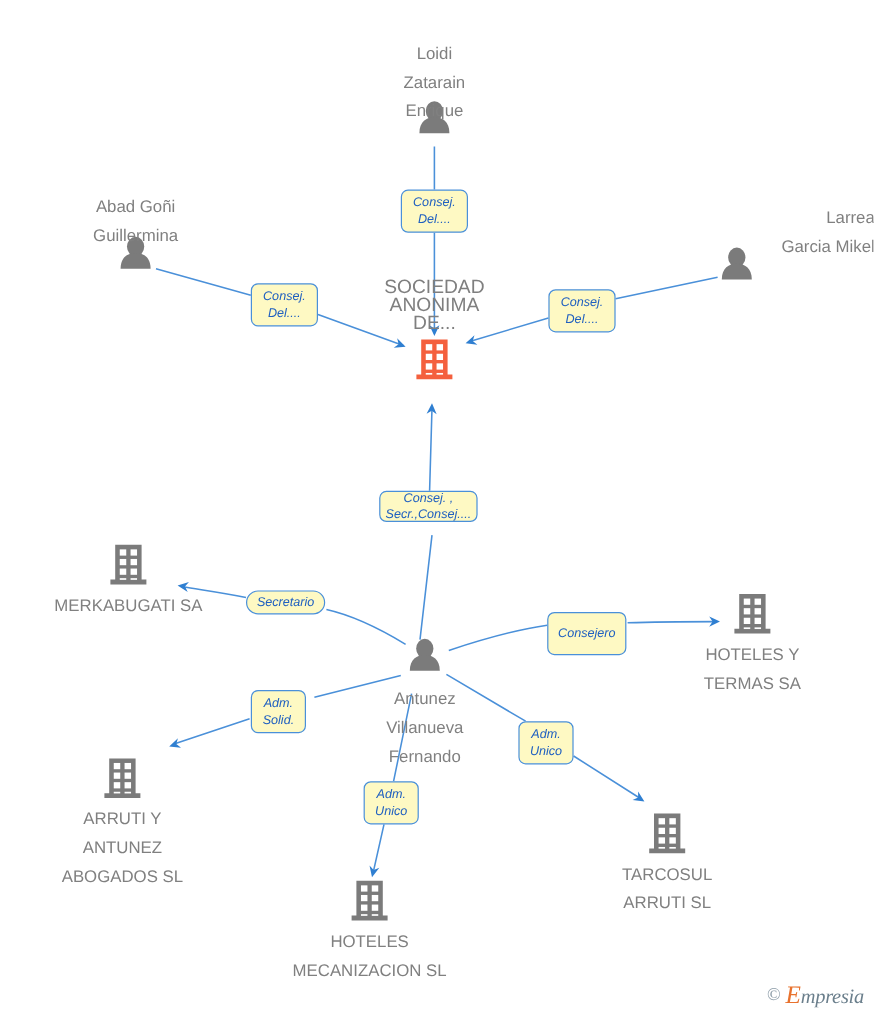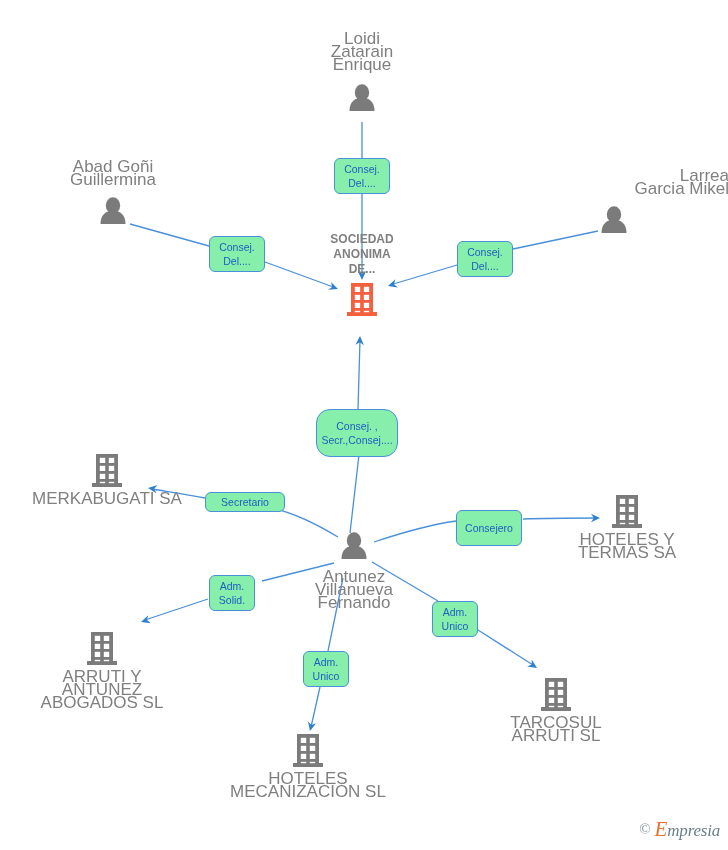--- a/index.html
+++ b/index.html
@@ -26,48 +26,49 @@
     left: 0;
     top: 0;
     width: 728px;
     height: 850px;
     display: block;
   }
   .node-label {
     position: absolute;
     text-align: center;
     color: #808080;
-    font-size: 17px;
-    line-height: 13px;
+    font-size: 14px;
+    line-height: 24px;
     font-family: "Liberation Sans", sans-serif;
     white-space: pre-line;
     pointer-events: none;
   }
   .node-label.center-label {
     color: #7f7f7f;
-    font-weight: bold;
-    font-size: 12px;
+    font-weight: normal;
+    font-size: 16px;
     line-height: 15px;
   }
   .edge-label {
     position: absolute;
-    background: #86efac;
+    background: #fef9c3;
     border: 1.4px solid #4a90d9;
     border-radius: 6px;
     color: #2060c0;
     font-size: 10.5px;
     line-height: 14px;
     font-family: "Liberation Sans", sans-serif;
     text-align: center;
     padding: 3px 6px;
     box-sizing: border-box;
     white-space: pre-line;
     display: flex;
     align-items: center;
     justify-content: center;
+    font-style: italic;
   }
   .watermark {
     position: absolute;
     right: 8px;
     bottom: 8px;
     display: flex;
     align-items: center;
     gap: 4px;
     font-size: 16px;
   }
@@ -200,23 +201,23 @@
       <div class="node-label" style="left: 0px; width: 230px; transform: translateX(441px); top: 716px;">TARCOSUL
 ARRUTI SL</div>
     </div>
   <div id="edge-label-layer">
       <div class="edge-label" style="width: 56px; height: 36px; left: 334px; top: 158px;">Consej.
 Del....</div>
       <div class="edge-label" style="width: 56px; height: 36px; left: 209px; top: 236px;">Consej.
 Del....</div>
       <div class="edge-label" style="width: 56px; height: 36px; left: 457px; top: 241px;">Consej.
 Del....</div>
-      <div class="edge-label" style="width: 82px; height: 48px; left: 316px; top: 409px; border-radius: 14px;">Consej. ,
+      <div class="edge-label" style="width: 82px; height: 26px; left: 316px; top: 409px;">Consej. ,
 Secr.,Consej....</div>
-      <div class="edge-label" style="width: 80px; height: 20px; left: 205px; top: 492px;">Secretario</div>
+      <div class="edge-label" style="width: 66px; height: 20px; left: 205px; top: 492px; border-radius: 10px;">Secretario</div>
       <div class="edge-label" style="width: 66px; height: 36px; left: 456px; top: 510px;">Consejero</div>
       <div class="edge-label" style="width: 46px; height: 36px; left: 209px; top: 575px;">Adm.
 Solid.</div>
       <div class="edge-label" style="width: 46px; height: 36px; left: 303px; top: 651px;">Adm.
 Unico</div>
       <div class="edge-label" style="width: 46px; height: 36px; left: 432px; top: 601px;">Adm.
 Unico</div>
     </div>
 
   <div class="watermark">

